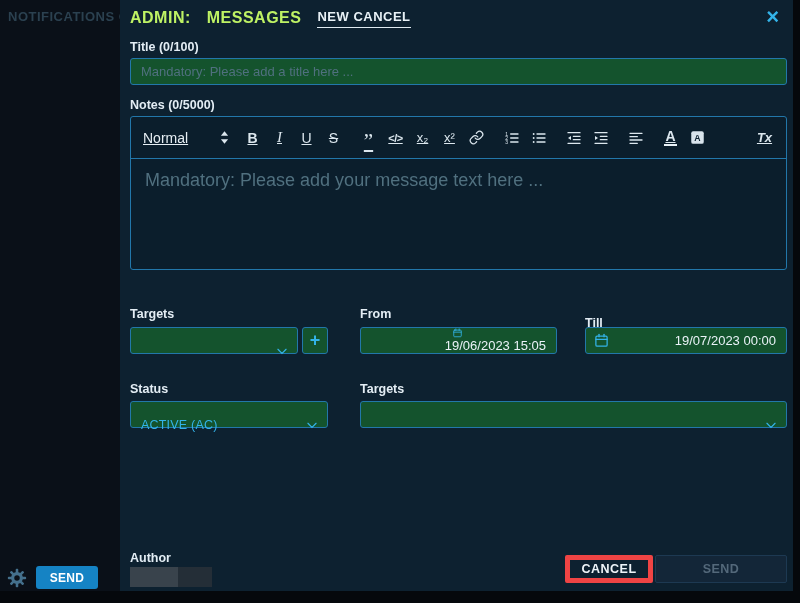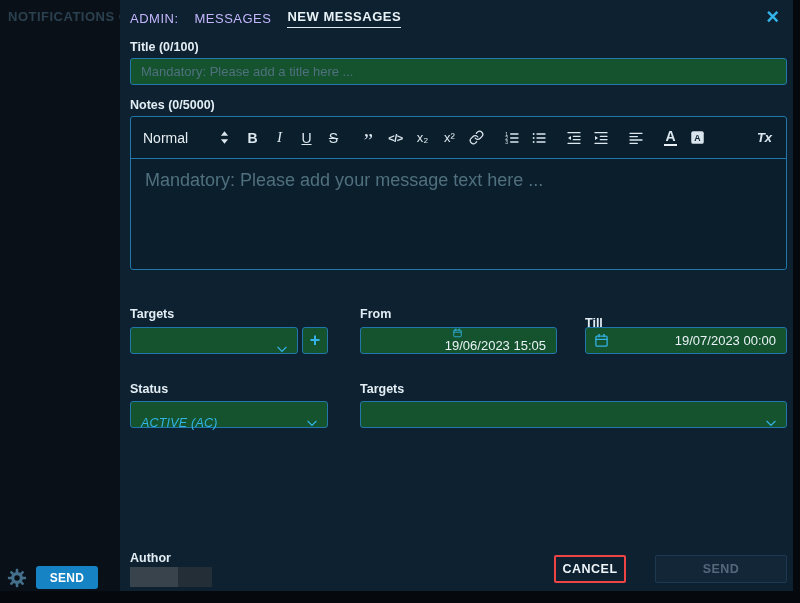--- a/index.html
+++ b/index.html
@@ -36,21 +36,21 @@
   
   .modal {
     position:absolute; left:120px; top:0; width:673px; height:591px;
     background:#0d2130;
   }
   .hdr {
     position:absolute; left:10px; top:0; height:36px;
     display:flex; align-items:center; gap:16px;
   }
   .crumb {
-    color:#c4b5fd; font-size:13px; font-weight:400; letter-spacing:.5px; cursor:pointer;
+    color:#bef264; font-size:16px; font-weight:700; letter-spacing:.5px; cursor:pointer;
   }
   .tab-active {
     color:#e8f1f6; font-size:13px; font-weight:700; letter-spacing:.5px;
     border-bottom:1px solid #dfeaf1; padding-bottom:3px; cursor:pointer;
   }
   .close-x {
     position:absolute; right:14px; top:4px; font-size:22px; font-weight:700;
     color:#33b3e8; cursor:pointer; line-height:1.2;
   }
 
@@ -72,40 +72,40 @@
     border:1px solid #2277aa; border-radius:3px; background:#0b1e2c;
   }
   .ql-toolbar {
     height:42px; border-bottom:1px solid #2277aa;
     display:flex; align-items:center; padding:0 12px;
   }
   .tbgroup { display:flex; align-items:center; gap:4px; margin-right:12px; }
   .tb {
     min-width:23px; height:24px; background:none; border:none;
     display:flex; align-items:center; justify-content:center;
-    color:#dce7ee; font-size:14px; font-family:inherit; cursor:pointer; padding:0;
+    color:#dce7ee; font-size:14px; font-family:inherit; cursor:pointer; padding:0;text-decoration:underline;
   }
   .style-sel { width:86px; justify-content:space-between; font-size:14px; color:#e6eef3; }
   .g-bold { font-weight:800; }
   .g-italic { font-style:italic; font-family:"Liberation Serif", serif; font-size:15px; }
   .g-under { text-decoration:underline; }
   .g-strike { text-decoration:line-through; }
   .g-quote { font-size:21px; line-height:.4; padding-top:8px; font-family:"Liberation Serif", serif; }
   .g-code { font-size:11px; letter-spacing:-.5px; font-weight:700; }
   .g-sub, .g-sup { font-size:13px; }
   .g-colorA { border-bottom:2px solid #e8f1f6; line-height:1; font-weight:600; padding:0 1px 1px; }
   .g-clean { font-weight:600; font-style:italic; font-size:13px;margin-left:40px; }
   .ql-body {
     padding:11px 14px; font-size:18px; color:#50707f; height:110px; cursor:text;
   }
 
   
   .sel {
-    position:absolute; display:flex; align-items:center; justify-content:space-between;
-    padding:16px 8px 0 10px; cursor:pointer;font-style:italic;
+    position:absolute; display:flex; align-items:flex-start; justify-content:space-between;
+    padding:16px 8px 0 10px; cursor:pointer;
   }
   .sel .selval { font-size:12.5px; color:#33b3e8; letter-spacing:.2px; }
   .datefld {
     position:absolute; display:flex; align-items:center; padding:0 10px 0 8px; cursor:pointer;
   }
   .datefld .dateval { margin-left:auto; font-size:13px; color:#eaf2f7; }
   .plus-btn {
     position:absolute; width:26px; display:flex; align-items:center; justify-content:center;
     color:#33b3e8; font-size:18px; font-weight:600; cursor:pointer;
   }
@@ -114,22 +114,22 @@
   .author-box {
     position:absolute; left:10px; top:567px; width:82px; height:20px;
     background:linear-gradient(90deg,#39434c 0%,#39434c 58%,#242e37 58%,#242e37 100%);
   }
   .btn {
     position:absolute; top:555px; height:28px; border-radius:2px;
     font-family:inherit; font-size:12.5px; font-weight:700; letter-spacing:.5px;
     display:flex; align-items:center; justify-content:center; cursor:pointer;
   }
   .btn-cancel {
-    left:434px; width:72px; background:transparent;
-    border:2px solid #ef4444; color:#eef4f8;
+    left:445px; width:88px; background:transparent;
+    border:5px solid #ef4444; color:#eef4f8;
   }
   .btn-send {
     left:535px; width:132px; background:#132638;
     border:1px solid #1d3952; color:#53687a;
   }
 </style>
 </head>
 <body>
 
 <div class="page">
@@ -149,21 +149,21 @@
       </svg>
     </div>
     <button class="admin-btn">SEND</button>
   </div>
 
   <div class="modal">
 
     <div class="hdr">
       <span class="crumb">ADMIN:</span>
       <span class="crumb">MESSAGES</span>
-      <span class="tab-active">NEW MESSAGES</span>
+      <span class="tab-active">NEW CANCEL</span>
     </div>
     <span class="close-x">×</span>
 
     <div class="lbl" style="left:10px; top:40px;">Title (0/100)</div>
     <input class="input" placeholder="Mandatory: Please add a title here ..." style="">
 
     <div class="lbl" style="left:10px; top:98px;">Notes (0/5000)</div>
     <div class="editor">
       <div class="ql-toolbar">
         <div class="tbgroup">

